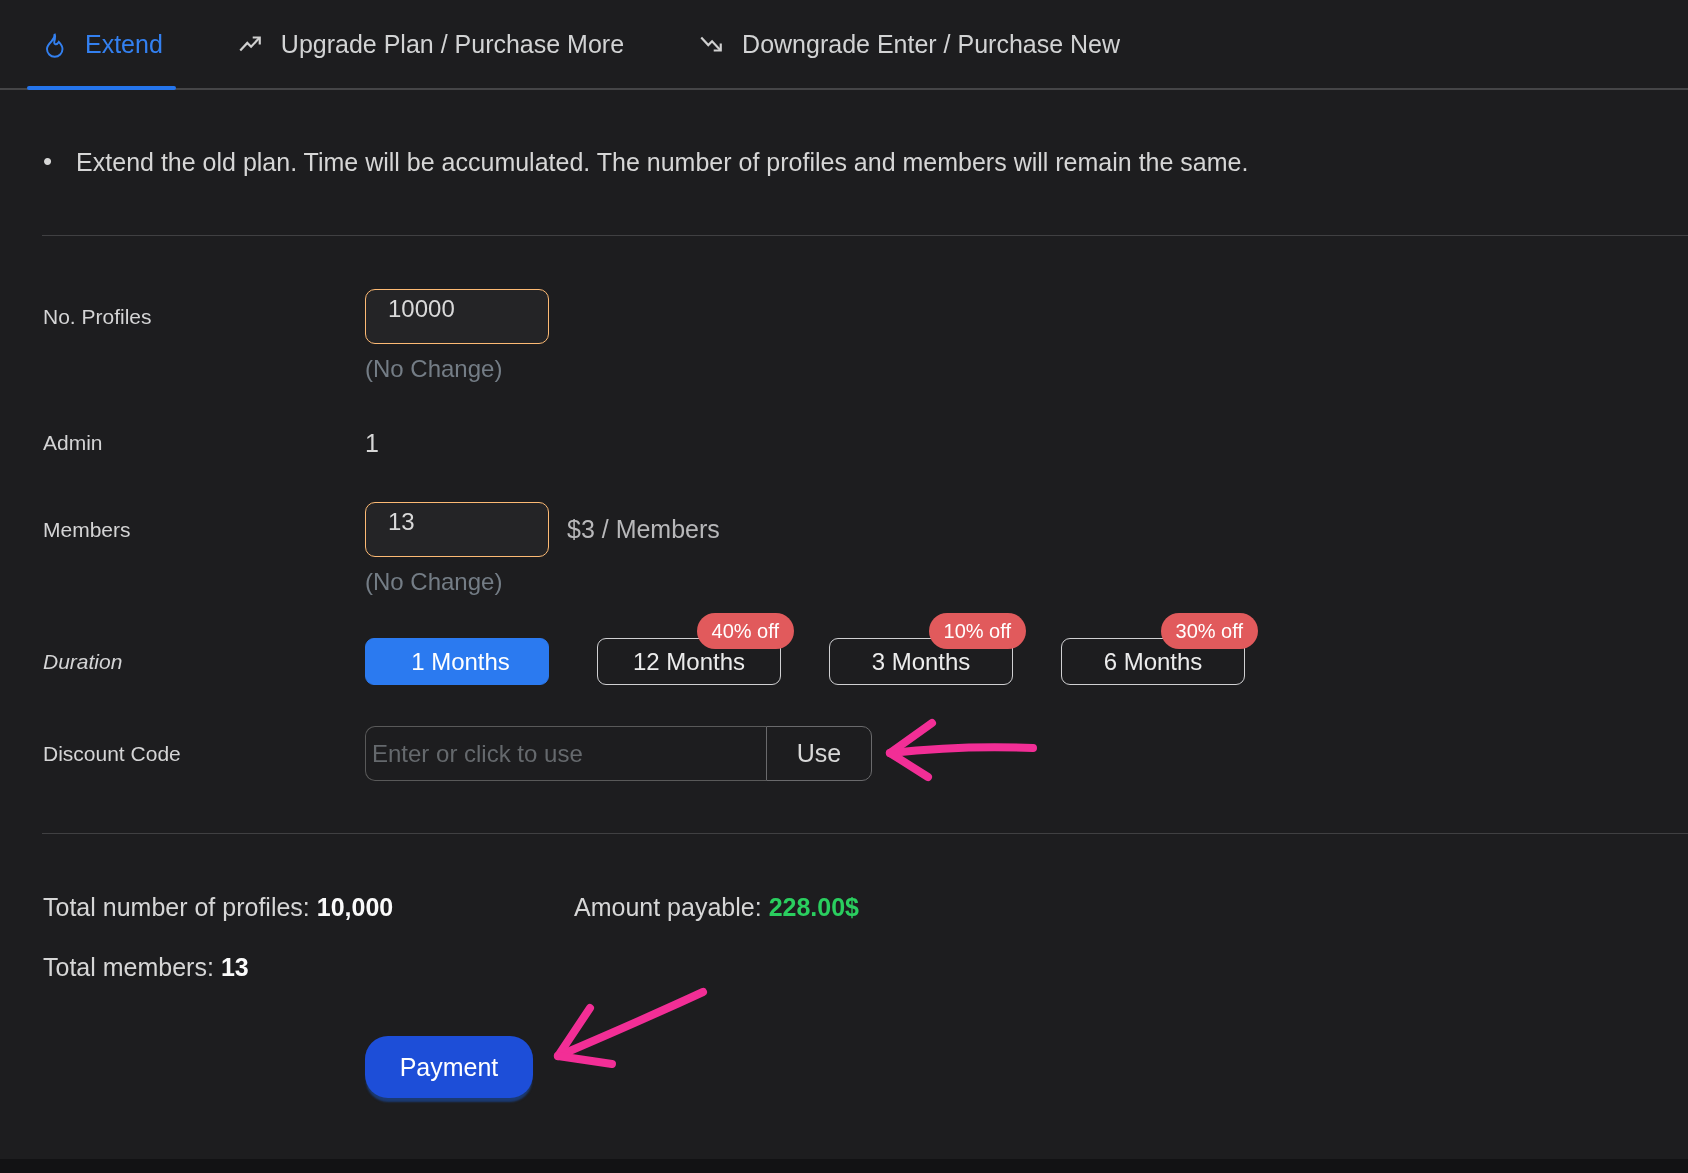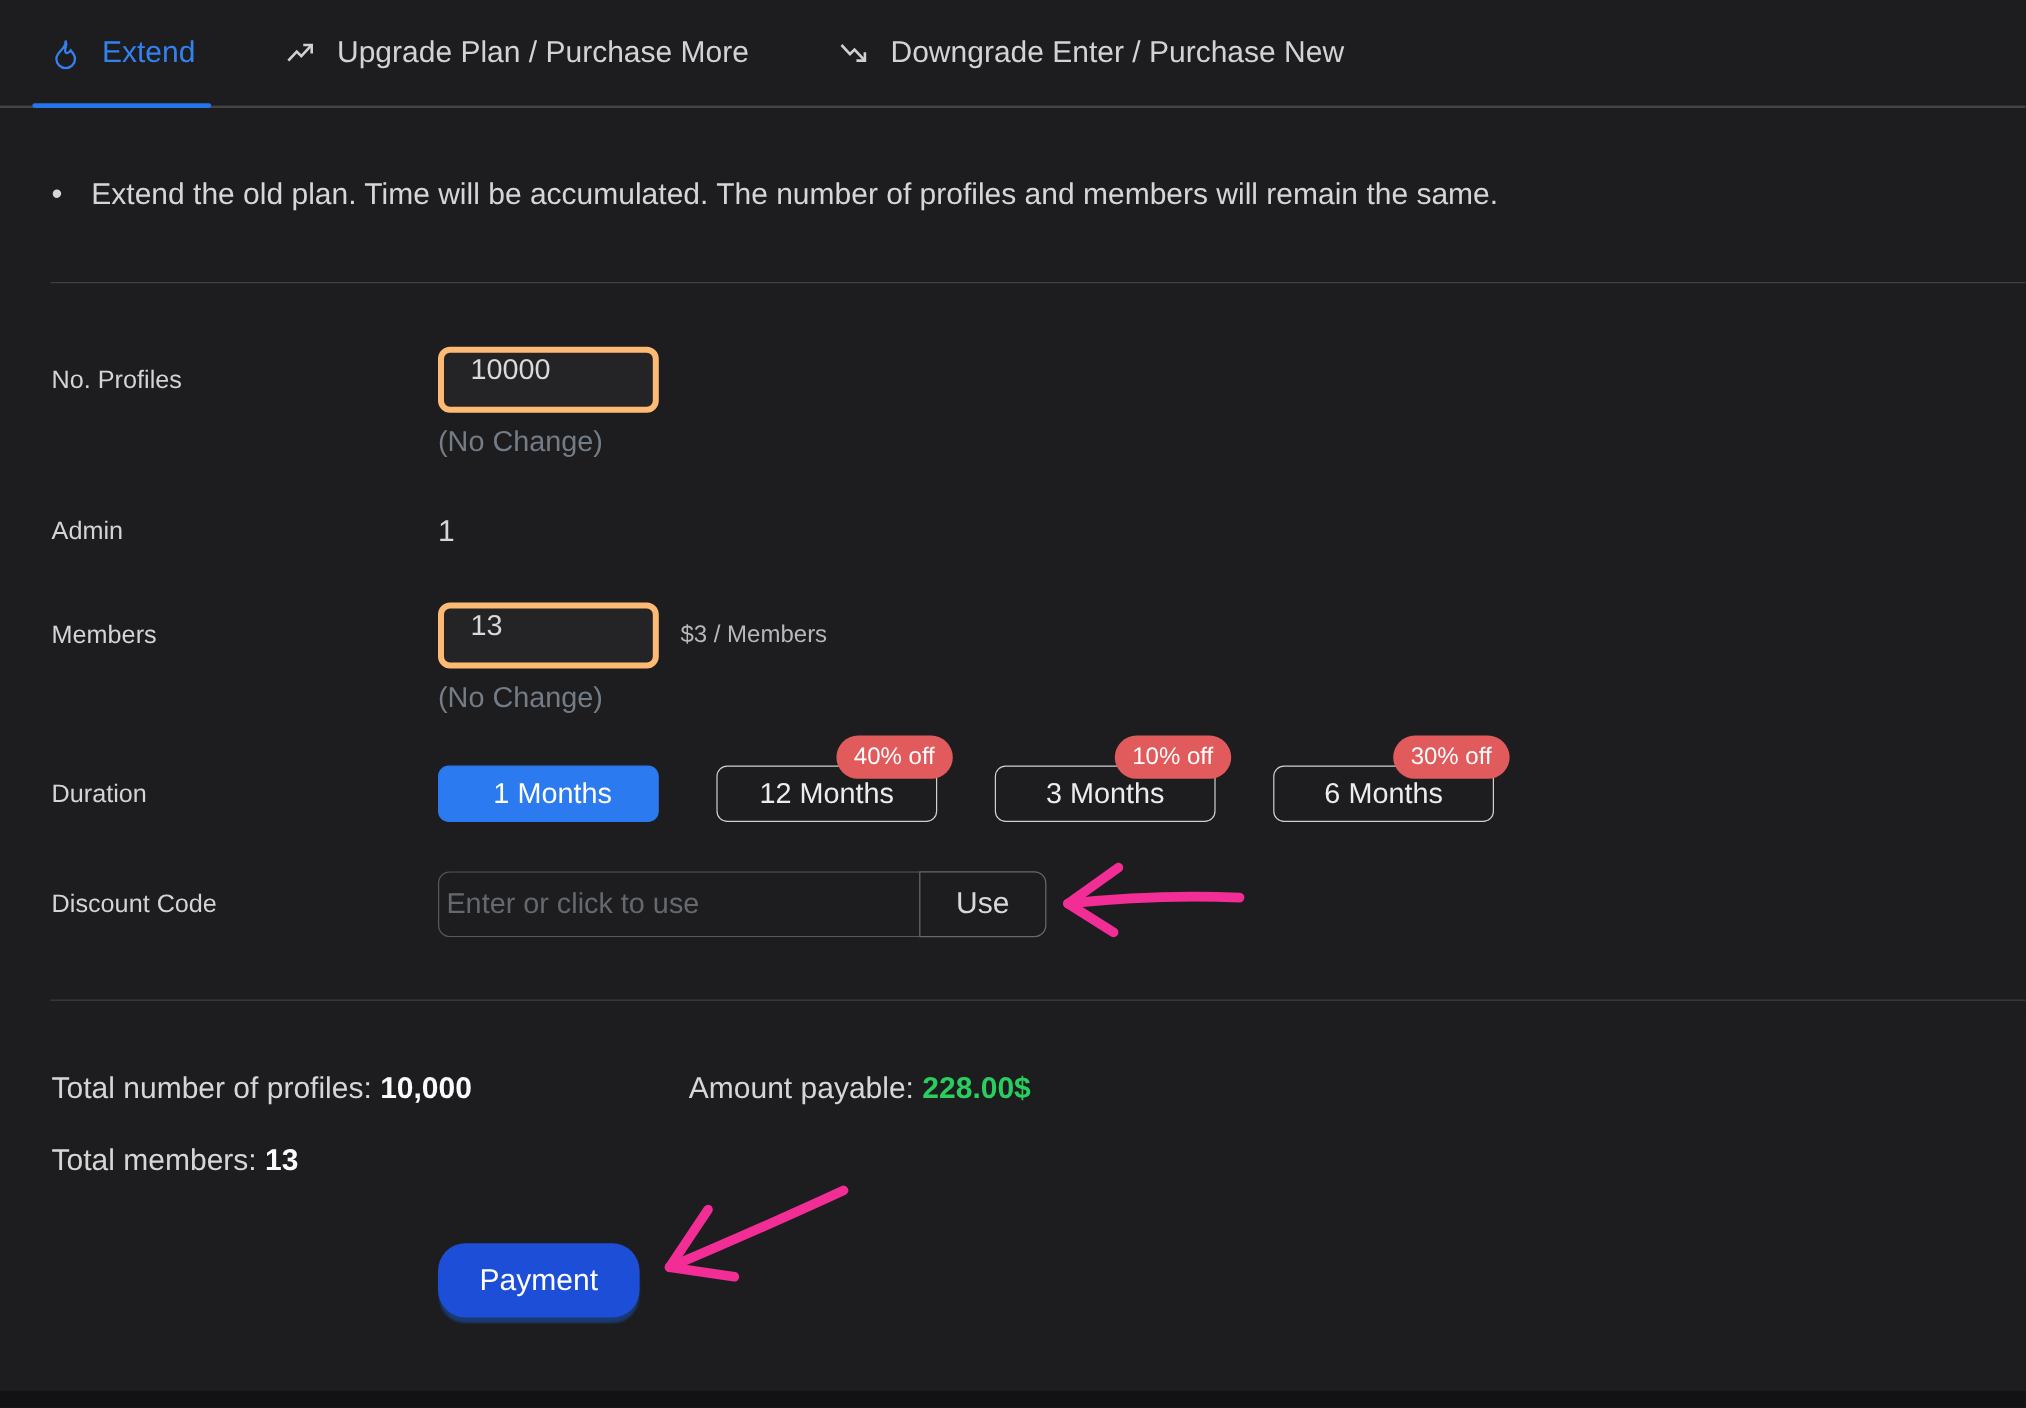--- a/index.html
+++ b/index.html
@@ -43,46 +43,46 @@
   }
   .note .bullet{ font-size:26px; line-height:30px; }
   
   .divider{ border-top:1px solid #404042; margin-left:42px; }
   .d1{ margin-top:57px; }
   .d2{ margin-top:52px; }
   
   .row{ display:flex; margin-left:43px; }
   .row .label{ width:322px; font-size:21px; color:#d4d4d5; flex:none; }
   .lh-input{ line-height:55px; }
-  .lh-btn{ line-height:47px; }
+  .lh-btn{ line-height:47px;font-style:italic; }
   .lh-text{ line-height:32px; }
   .r-profiles{ margin-top:53px; }
   .r-admin{ margin-top:42px; font-size:25px; }
   .r-admin .value{ line-height:32px; color:#d6d6d6; }
   .r-members{ margin-top:43px; }
   .r-duration{ margin-top:40px; }
   .r-discount{ margin-top:41px; }
   .num-input{
     width:184px; height:55px;
     background:#242426;
-    border:5px solid #fdba74;
+    border:1px solid #fdba74;
     border-radius:10px;
     color:#d9d9d9;
     font-size:24px;
     font-family:"Liberation Sans", sans-serif;
     padding:0 0 15px 22px;
     outline:none;
   }
   .hint{
     margin-top:9px;
     font-size:24px; line-height:32px;
     color:#747d86;
   }
   .rate{
-    margin-left:18px; font-size:20px; line-height:55px; color:#b8b8ba;
+    margin-left:18px; font-size:25px; line-height:55px; color:#b8b8ba;
   }
   .inline{ display:flex; }
   
   .duration-opts{ display:flex; gap:48px; }
   .opt{
     position:relative;
     min-width:184px; height:47px;
     border:1px solid #d0d0d2;
     border-radius:9px;
     background:transparent;

